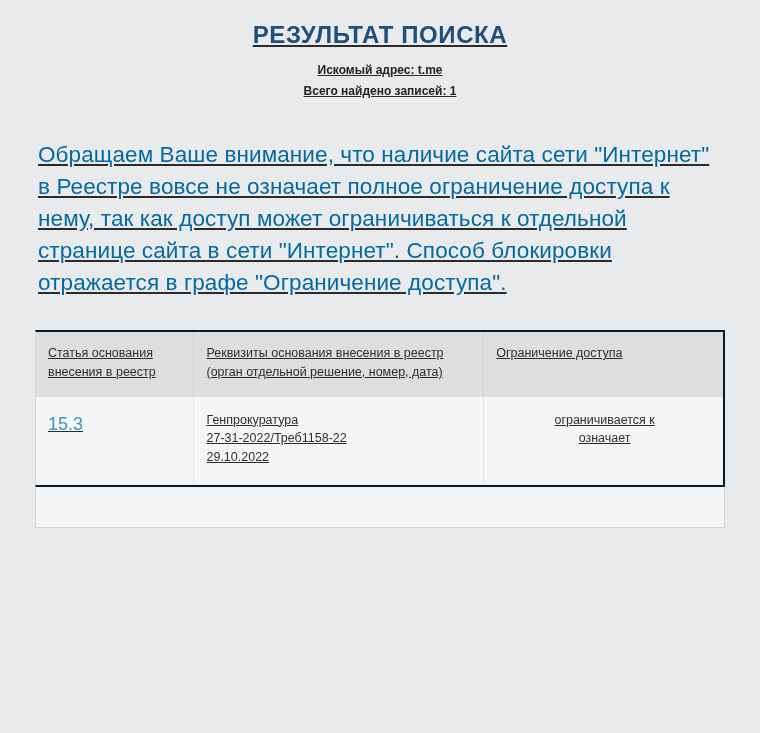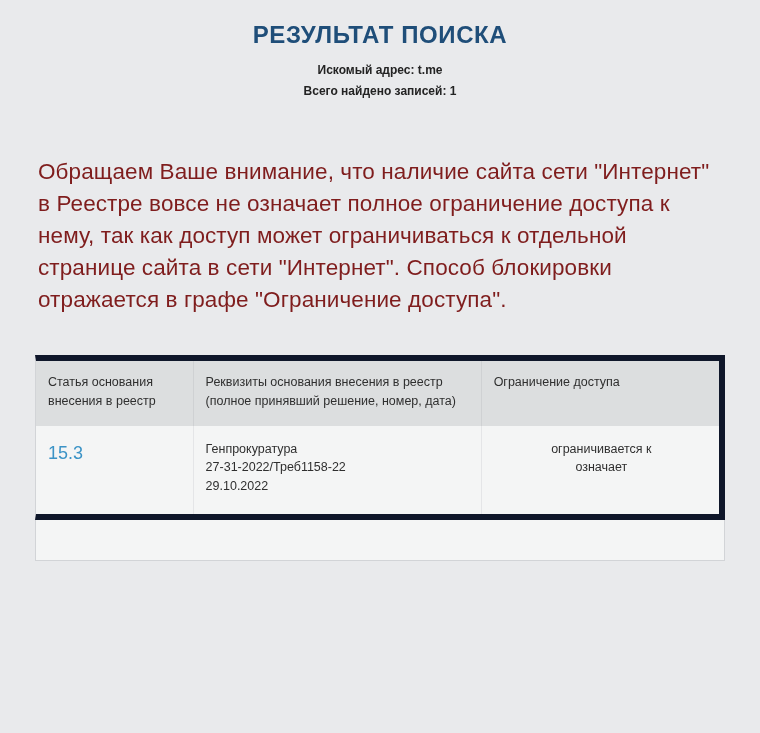--- a/index.html
+++ b/index.html
@@ -13,20 +13,21 @@
     font-family: "Liberation Sans", sans-serif;
     color: #2b2b2b;
     overflow: hidden;
   }
   .page {
     position: relative;
     width: 760px;
     height: 614px;
     box-sizing: border-box;
     padding: 0;
+    text-decoration: underline;
   }
   .header-block {
     text-align: center;
     padding-top: 22px;
   }
   .result-title {
     font-size: 24px;
     font-weight: bold;
     color: #1f4e79;
     letter-spacing: 0.6px;
@@ -37,30 +38,30 @@
     font-weight: bold;
     color: #232323;
     margin-top: 14px;
     line-height: 1.35;
   }
   .subline.second {
     margin-top: 4px;
     text-align: center;
   }
   .notice {
-    margin: 57px 38px 0 38px;
+    margin: 40px 38px 0 38px;
     font-size: 22.5px;
     line-height: 1.42;
-    color: #7f1d1d;
+    color: #0369a1;
     letter-spacing: 0.1px;
   }
   .table-wrap {
-    margin: 40px 35px 0 35px;
+    margin: 32px 35px 0 35px;
     background: #fef9c3;
-    border: 6px solid #0f172a;
+    border: 2px solid #0f172a;
     border-left: 1px solid #d2d4d7;
   }
   table.reg {
     width: 100%;
     border-collapse: collapse;
     table-layout: fixed;
   }
   table.reg thead th {
     background: #dcdedf;
     text-align: left;
@@ -111,21 +112,21 @@
     <div class="subline second">Всего найдено записей: 1</div>
   </div>
 
   <div class="notice">Обращаем Ваше внимание, что наличие сайта сети "Интернет" в Реестре вовсе не означает полное ограничение доступа к нему, так как доступ может ограничиваться к отдельной странице сайта в сети "Интернет". Способ блокировки отражается в графе "Ограничение доступа".</div>
 
   <div class="table-wrap">
     <table class="reg">
       <thead>
         <tr>
           <th class="col-1">Статья основания внесения в реестр</th>
-          <th class="col-2">Реквизиты основания внесения в реестр (полное принявший решение, номер, дата)</th>
+          <th class="col-2">Реквизиты основания внесения в реестр (орган отдельной решение, номер, дата)</th>
           <th class="col-3">Ограничение доступа</th>
         </tr>
       </thead>
       <tbody>
         <tr>
           <td class="col-1">
             <a class="article-link" href="#">15.3</a>
           </td>
           <td class="col-2">
             <span class="cell-line">Генпрокуратура</span>

